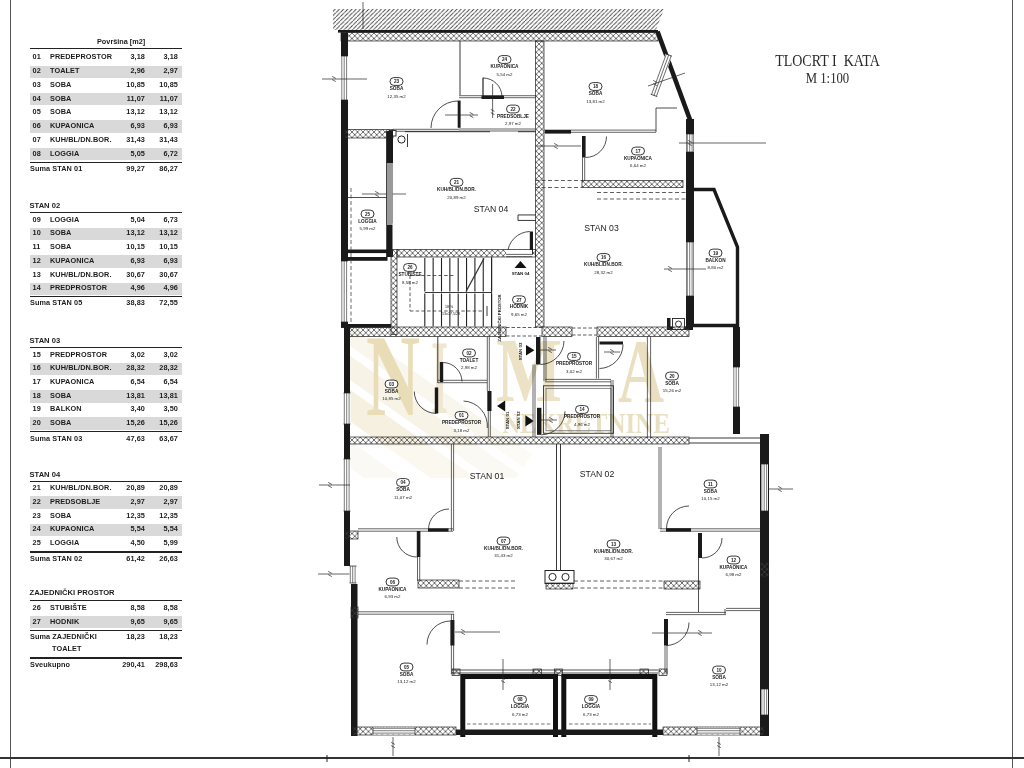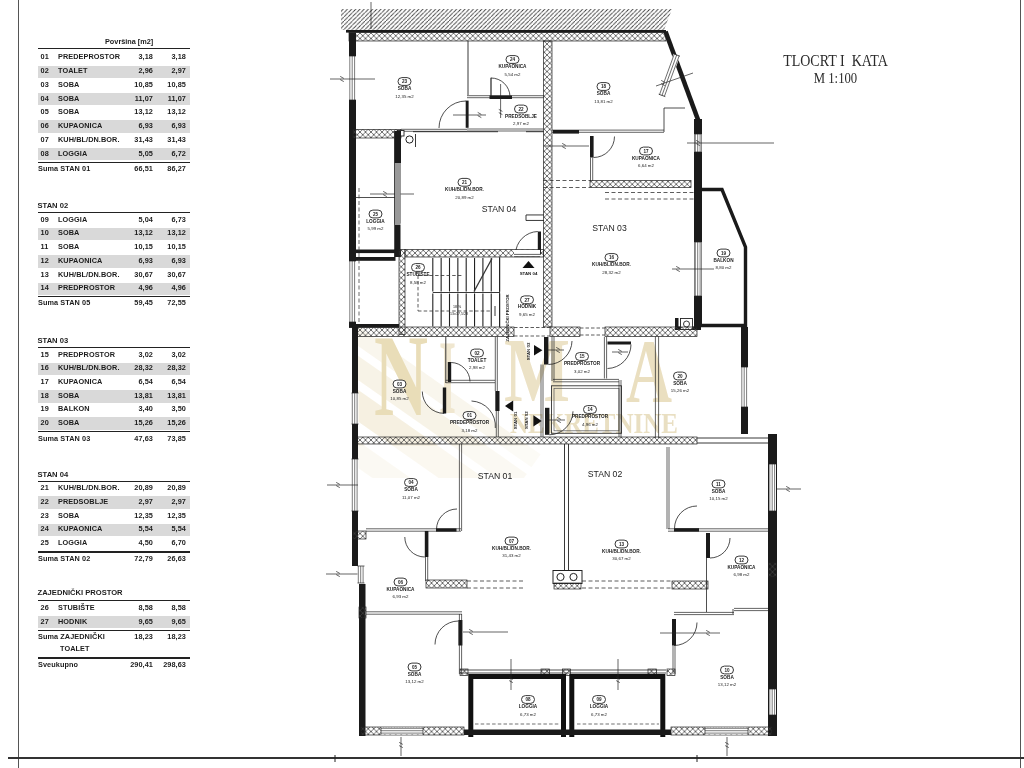--- a/index.html
+++ b/index.html
@@ -1,15 +1,15 @@
 <!DOCTYPE html>
 <html><head><meta charset="utf-8">
 <style>
 html,body{margin:0;padding:0;background:#fff;width:1024px;height:768px;overflow:hidden}
-#page{position:absolute;left:8px;top:0;width:818px;height:768px;background:#fff;
+#page{position:absolute;left:0;top:0;width:818px;height:768px;background:#fff;
   font-family:"Liberation Sans",sans-serif}
 .vedge{position:absolute;top:0;width:1.2px;height:768px;background:#555}
 .shade{position:absolute;left:29.5px;width:152.5px;height:12.6px;background:#d9d9d9}
 .tr,.tsum{position:absolute;left:29.5px;width:152.5px;height:11px;
   font-size:7.3px;font-weight:700;color:#1c1c1c;letter-spacing:0.08px;white-space:nowrap}
 .tn{position:absolute;left:3.0px}
 .tm{position:absolute;left:20.5px}
 .tm2{position:absolute;left:0.5px}
 .tv1{position:absolute;right:37px;text-align:right}
 .tv2{position:absolute;right:4px;text-align:right}
@@ -83,21 +83,21 @@
 <div class="shade" style="top:147.8px"></div>
 <div class="tr" style="top:148.5px">
       <span class="tn">08</span>
       <span class="tm">LOGGIA</span>
       <span class="tv1">5,05</span>
       <span class="tv2">6,72</span>
     </div>
 <div style="position:absolute;left:29.5px;top:161.8px;width:152.5px;height:1.3px;background:#222"></div>
 <div class="tsum" style="top:164.3px">
       <span class="tm2">Suma STAN 01</span>
-      <span class="tv1">66,51</span>
+      <span class="tv1">99,27</span>
       <span class="tv2">86,27</span>
     </div>
 
 <div class="thead2" style="left:29.5px;top:200.6px">STAN 02</div>
 <div style="position:absolute;left:29.5px;top:212.4px;width:152.5px;height:1.1px;background:#222"></div>
 <div class="tr" style="top:214.5px">
       <span class="tn">09</span>
       <span class="tm">LOGGIA</span>
       <span class="tv1">5,04</span>
       <span class="tv2">6,73</span>
@@ -131,21 +131,21 @@
 <div class="shade" style="top:282.6px"></div>
 <div class="tr" style="top:283.3px">
       <span class="tn">14</span>
       <span class="tm">PREDPROSTOR</span>
       <span class="tv1">4,96</span>
       <span class="tv2">4,96</span>
     </div>
 <div style="position:absolute;left:29.5px;top:295.9px;width:152.5px;height:1.3px;background:#222"></div>
 <div class="tsum" style="top:298.4px">
       <span class="tm2">Suma STAN 05</span>
-      <span class="tv1">59,45</span>
+      <span class="tv1">38,83</span>
       <span class="tv2">72,55</span>
     </div>
 
 <div class="thead2" style="left:29.5px;top:335.5px">STAN 03</div>
 <div style="position:absolute;left:29.5px;top:347.0px;width:152.5px;height:1.1px;background:#222"></div>
 <div class="tr" style="top:349.5px">
       <span class="tn">15</span>
       <span class="tm">PREDPROSTOR</span>
       <span class="tv1">3,02</span>
       <span class="tv2">3,02</span>
@@ -180,21 +180,21 @@
 <div class="tr" style="top:418.1px">
       <span class="tn">20</span>
       <span class="tm">SOBA</span>
       <span class="tv1">15,26</span>
       <span class="tv2">15,26</span>
     </div>
 <div style="position:absolute;left:29.5px;top:431.2px;width:152.5px;height:1.3px;background:#222"></div>
 <div class="tsum" style="top:433.7px">
       <span class="tm2">Suma STAN 03</span>
       <span class="tv1">47,63</span>
-      <span class="tv2">73,85</span>
+      <span class="tv2">63,67</span>
     </div>
 
 <div class="thead2" style="left:29.5px;top:470.0px">STAN 04</div>
 <div style="position:absolute;left:29.5px;top:481.4px;width:152.5px;height:1.1px;background:#222"></div>
 <div class="tr" style="top:483.1px">
       <span class="tn">21</span>
       <span class="tm">KUH/BL/DN.BOR.</span>
       <span class="tv1">20,89</span>
       <span class="tv2">20,89</span>
     </div>
@@ -215,26 +215,26 @@
 <div class="tr" style="top:524.3px">
       <span class="tn">24</span>
       <span class="tm">KUPAONICA</span>
       <span class="tv1">5,54</span>
       <span class="tv2">5,54</span>
     </div>
 <div class="tr" style="top:538.0px">
       <span class="tn">25</span>
       <span class="tm">LOGGIA</span>
       <span class="tv1">4,50</span>
-      <span class="tv2">6,70</span>
+      <span class="tv2">5,99</span>
     </div>
 <div style="position:absolute;left:29.5px;top:551.3px;width:152.5px;height:1.3px;background:#222"></div>
 <div class="tsum" style="top:554.2px">
       <span class="tm2">Suma STAN 02</span>
-      <span class="tv1">72,79</span>
+      <span class="tv1">61,42</span>
       <span class="tv2">26,63</span>
     </div>
 
 <div class="thead2" style="left:29.5px;top:587.8px">ZAJEDNIČKI PROSTOR</div>
 <div style="position:absolute;left:29.5px;top:600.2px;width:152.5px;height:1.1px;background:#222"></div>
 <div class="tr" style="top:602.9px">
       <span class="tn">26</span>
       <span class="tm">STUBIŠTE</span>
       <span class="tv1">8,58</span>
       <span class="tv2">8,58</span>

